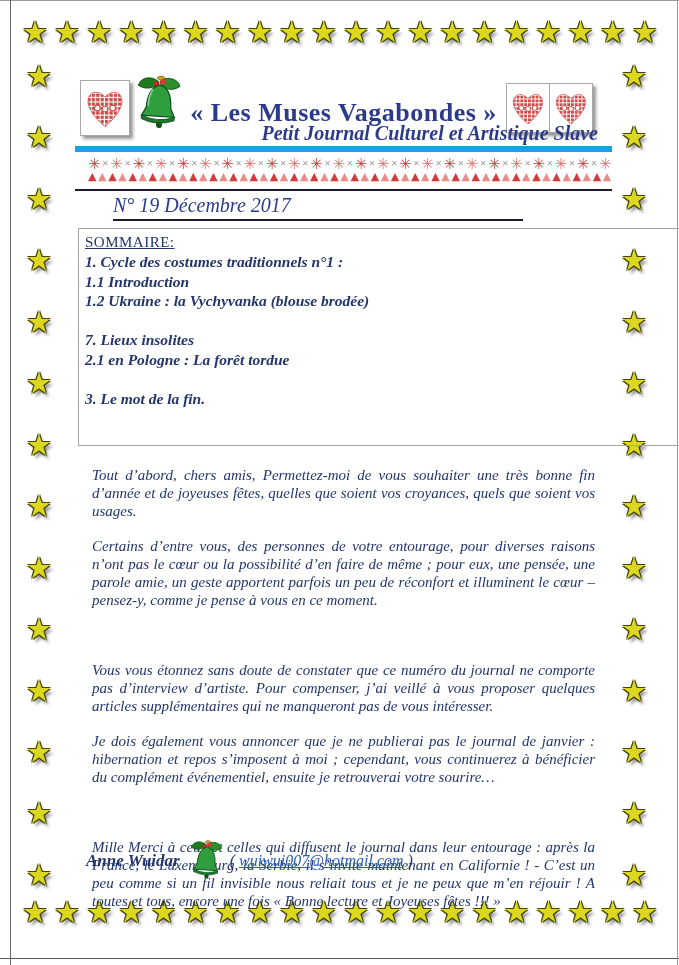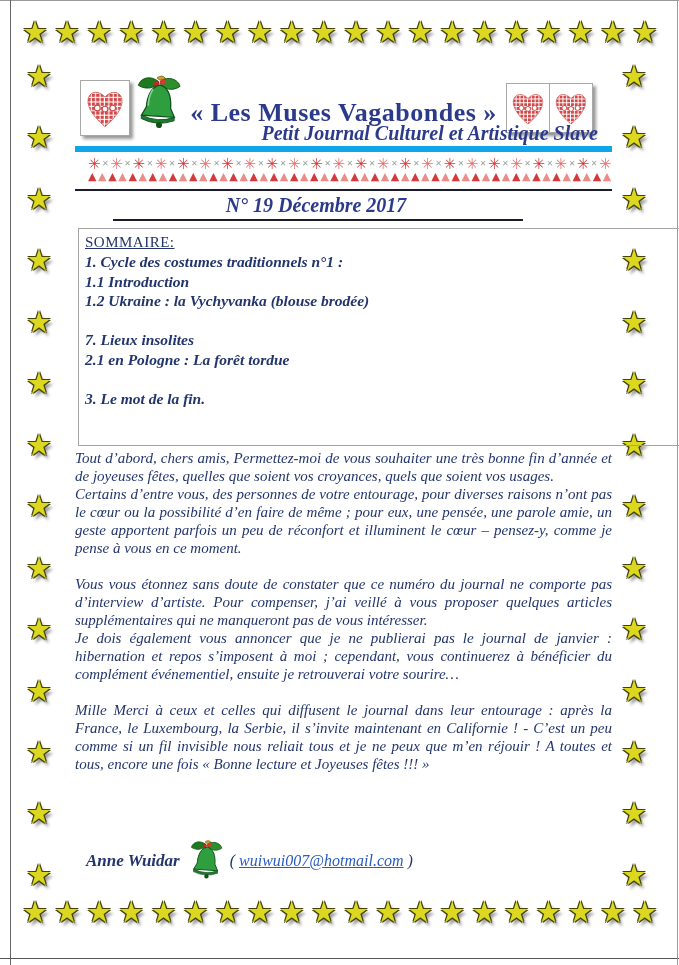--- a/index.html
+++ b/index.html
@@ -51,41 +51,41 @@
     font-family:"DejaVu Sans",sans-serif;}
   .band-row1{display:flex;justify-content:space-between;align-items:center;height:18px;}
   .band-row2{display:flex;justify-content:space-between;height:11px;margin-top:-2px;}
   .bf0{color:var(--stitch-red,#d43a3c);font-size:15px;line-height:1;}
   .bf1{color:#e2716f;font-size:15px;line-height:1;}
   .bx{color:#97a39b;font-size:8px;line-height:1;}
   .bt0{color:var(--stitch-red,#d43a3c);font-size:11px;line-height:11px;}
   .bt1{color:#ea8c88;font-size:11px;line-height:11px;}
   .rule-after-band{position:absolute;left:75px;top:189px;width:537px;border-top:2px solid #1c1c30;}
   .issue{
-    position:absolute;left:113px;top:194px;width:410px;text-align:center;
+    position:absolute;left:113px;top:194px;width:410px;text-align:left;
     padding:0 4px 2px 0;box-sizing:border-box;border-bottom:2px solid #1c1c30;
-    font-size:20px;font-weight:bold;font-style:italic;color:var(--header-blue,#2c3a8c);
+    font-size:20px;font-weight:normal;font-style:italic;color:var(--header-blue,#2c3a8c);
   }
 
   
   .toc-box{
     position:absolute;left:78px;top:228px;width:624px;height:218px;
     border:1px solid #a3a3a3;box-sizing:border-box;padding:3px 6px 0 6px;
   }
   .toc-heading{
     font-size:15px;letter-spacing:.5px;text-decoration:underline;
     font-style:normal;line-height:20px;color:var(--text-blue,#22356d);
   }
   .toc-line{font-size:15.5px;font-style:italic;line-height:19.5px;min-height:19.5px;
     color:var(--text-blue,#22356d);font-weight:bold;}
 
   
   .body-text{position:absolute;left:75px;top:449px;width:537px;}
   .para{
-    margin:0;font-size:15px;font-style:italic;line-height:18px;min-height:18px;
+    margin:17px;font-size:15px;font-style:italic;line-height:18px;min-height:18px;
     text-align:justify;color:var(--text-blue,#22356d);
   }
 
   
   .signature{position:absolute;left:86px;top:838px;height:46px;display:flex;
     align-items:center;gap:6px;}
   .sig-name{font-size:17px;font-weight:bold;font-style:italic;
     color:var(--text-blue,#22356d);white-space:pre;}
   .sig-mail{font-size:16px;font-style:italic;color:var(--text-blue,#22356d);white-space:pre;}
   .email-link{color:var(--link-blue,#2a5bc0);text-decoration:underline;cursor:pointer;}

